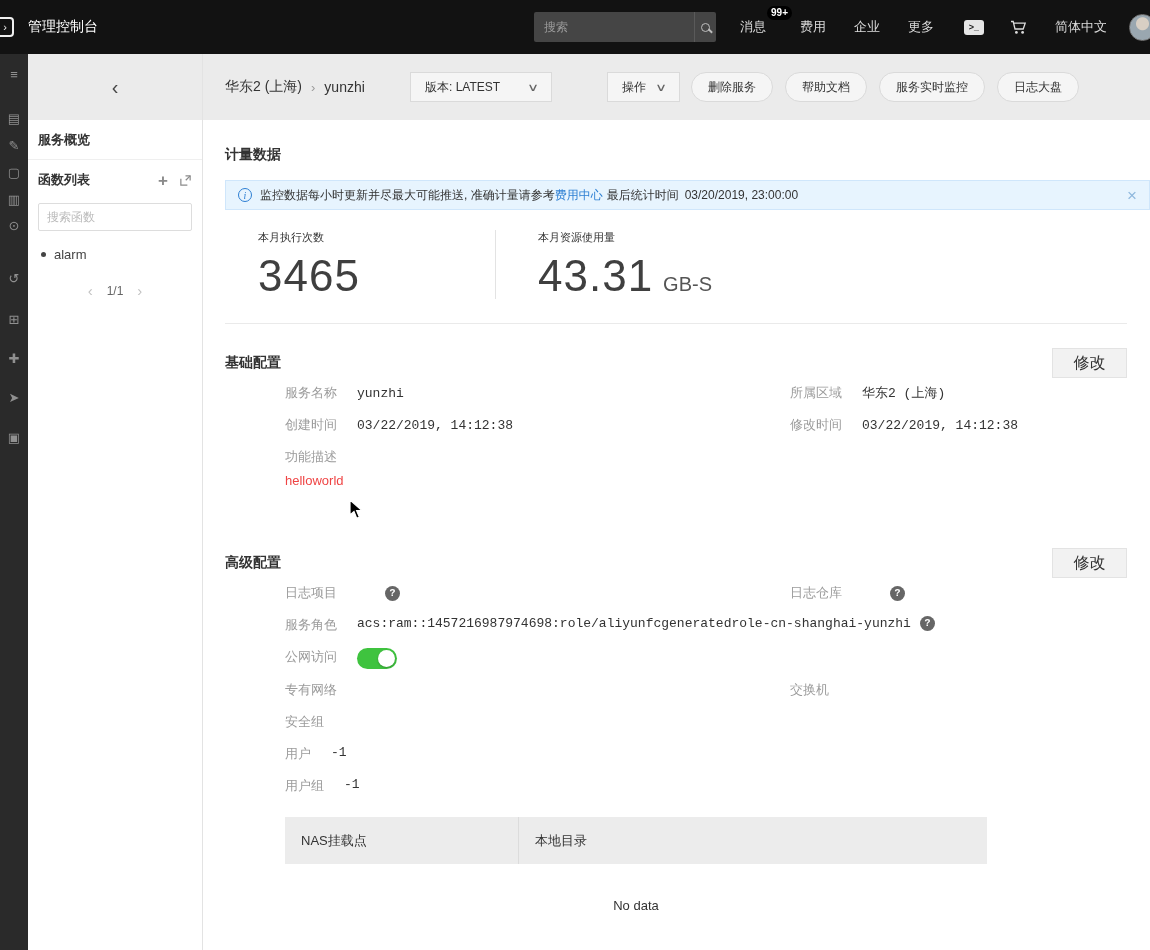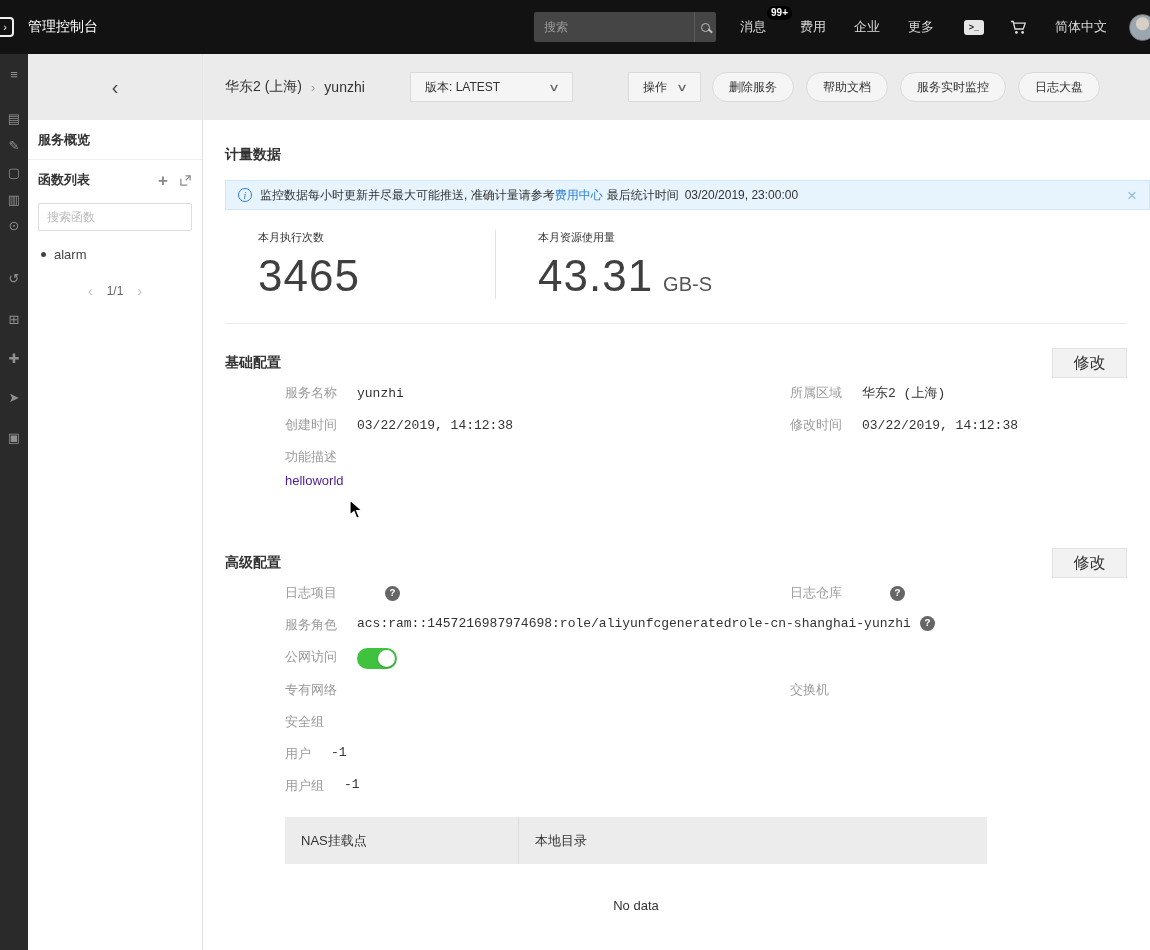--- a/index.html
+++ b/index.html
@@ -60,21 +60,21 @@
 
   
   .main-header { position:absolute; left:203px; top:54px; right:0; height:66px; background:#ebebeb;
                  display:flex; align-items:center; padding-left:22px; overflow:hidden; z-index:5; }
   .breadcrumb { display:flex; align-items:center; font-size:14px; width:185px; flex:none; }
   .crumb-region { color:#333; cursor:pointer; }
   .crumb-sep { margin:0 9px; color:#9b9b9b; font-size:13px; }
   .crumb-service { color:#333; }
   .hbtn { background:#f5f5f5; border:1px solid #dadada; height:30px; font-size:12px; color:#333;
           cursor:pointer; font-family:inherit; flex:none; }
-  .v-btn { width:163px; display:flex; align-items:center; justify-content:space-between; padding:0 14px; }
+  .v-btn { width:142px; display:flex; align-items:center; justify-content:space-between; padding:0 14px; }
   .op-btn { width:73px; margin-left:55px; display:flex; align-items:center; justify-content:space-between; padding:0 14px; }
   .caret { color:#666; font-size:11px; transform:scaleX(1.5); display:inline-block; }
   .plain-btn { margin-left:12px; padding:0 16px;border-radius:15px; }
   .plain-btn.first { margin-left:11px; }
 
   
   .main-content { position:absolute; left:203px; top:120px; right:0; bottom:0; background:#fff;
                   padding:0 23px 0 22px; overflow:hidden; z-index:4; }
   .section-title { font-size:14px; font-weight:bold; color:#333; }
 
@@ -103,21 +103,21 @@
   .section-head { display:flex; align-items:center; justify-content:space-between; height:30px; }
   .modify-btn { width:75px; height:30px; background:#f2f2f2; border:1px solid #e3e3e3; font-size:16px;
                 color:#333; cursor:pointer; font-family:inherit; flex:none; }
 
   .form { padding-left:60px; margin-top:6px; font-size:13px; }
   .form-row { display:flex; align-items:flex-start; min-height:20px; margin-bottom:12px;font-family:Liberation Mono, monospace; }
   .cell { display:flex; align-items:center; }
   .cell.left { width:505px; flex:none; }
   .flabel { color:#9b9b9b; margin-right:20px; flex:none; }
   .fvalue { color:#333; }
-  .desc-value { color:#4c1d95; margin-top:-7px; margin-bottom:12px; }
+  .desc-value { color:#ef4444; margin-top:-7px; margin-bottom:12px; }
   .help-ic { width:15px; height:15px; border-radius:50%; background:#666; color:#fff; font-size:10px;
              display:inline-flex; align-items:center; justify-content:center; margin-left:28px; cursor:pointer;
              flex:none; font-weight:bold; }
   .help-ic.tight { margin-left:9px; }
   .toggle { width:40px; height:21px; border-radius:11px; background:#3fc33f; position:relative;
             cursor:pointer; display:inline-block; flex:none; }
   .toggle::after { content:""; position:absolute; width:17px; height:17px; border-radius:50%; background:#fff;
                    top:2px; right:2px; box-shadow:0 1px 2px rgba(0,0,0,.25); }
 
   .nas-table { margin-top:20px; width:702px; }

